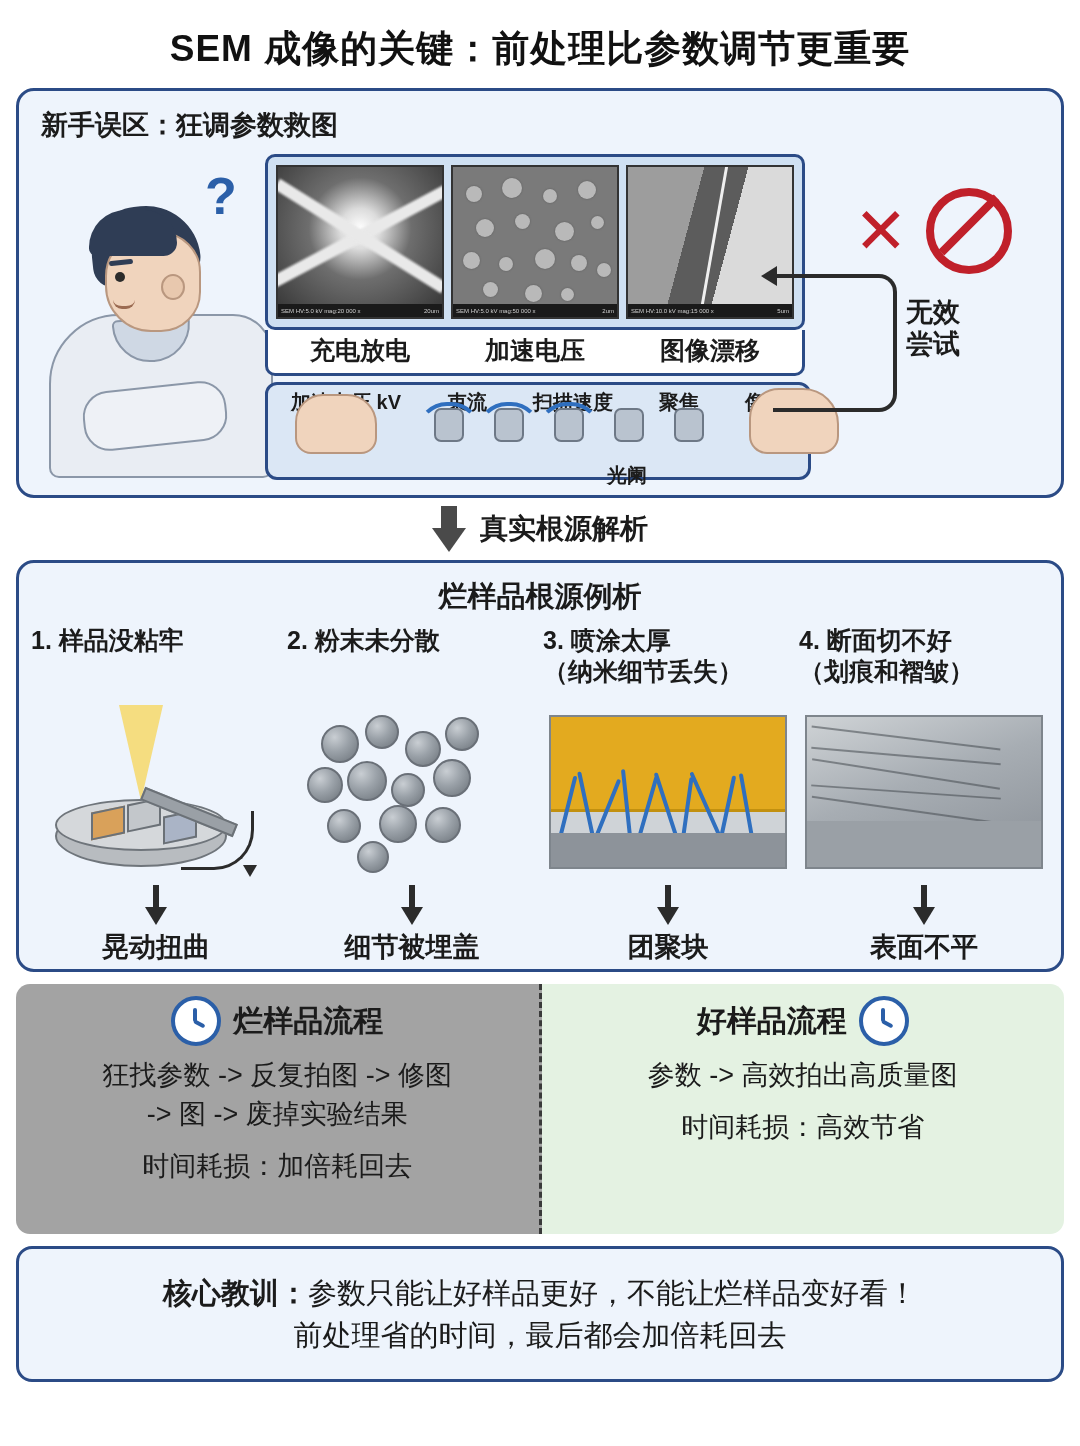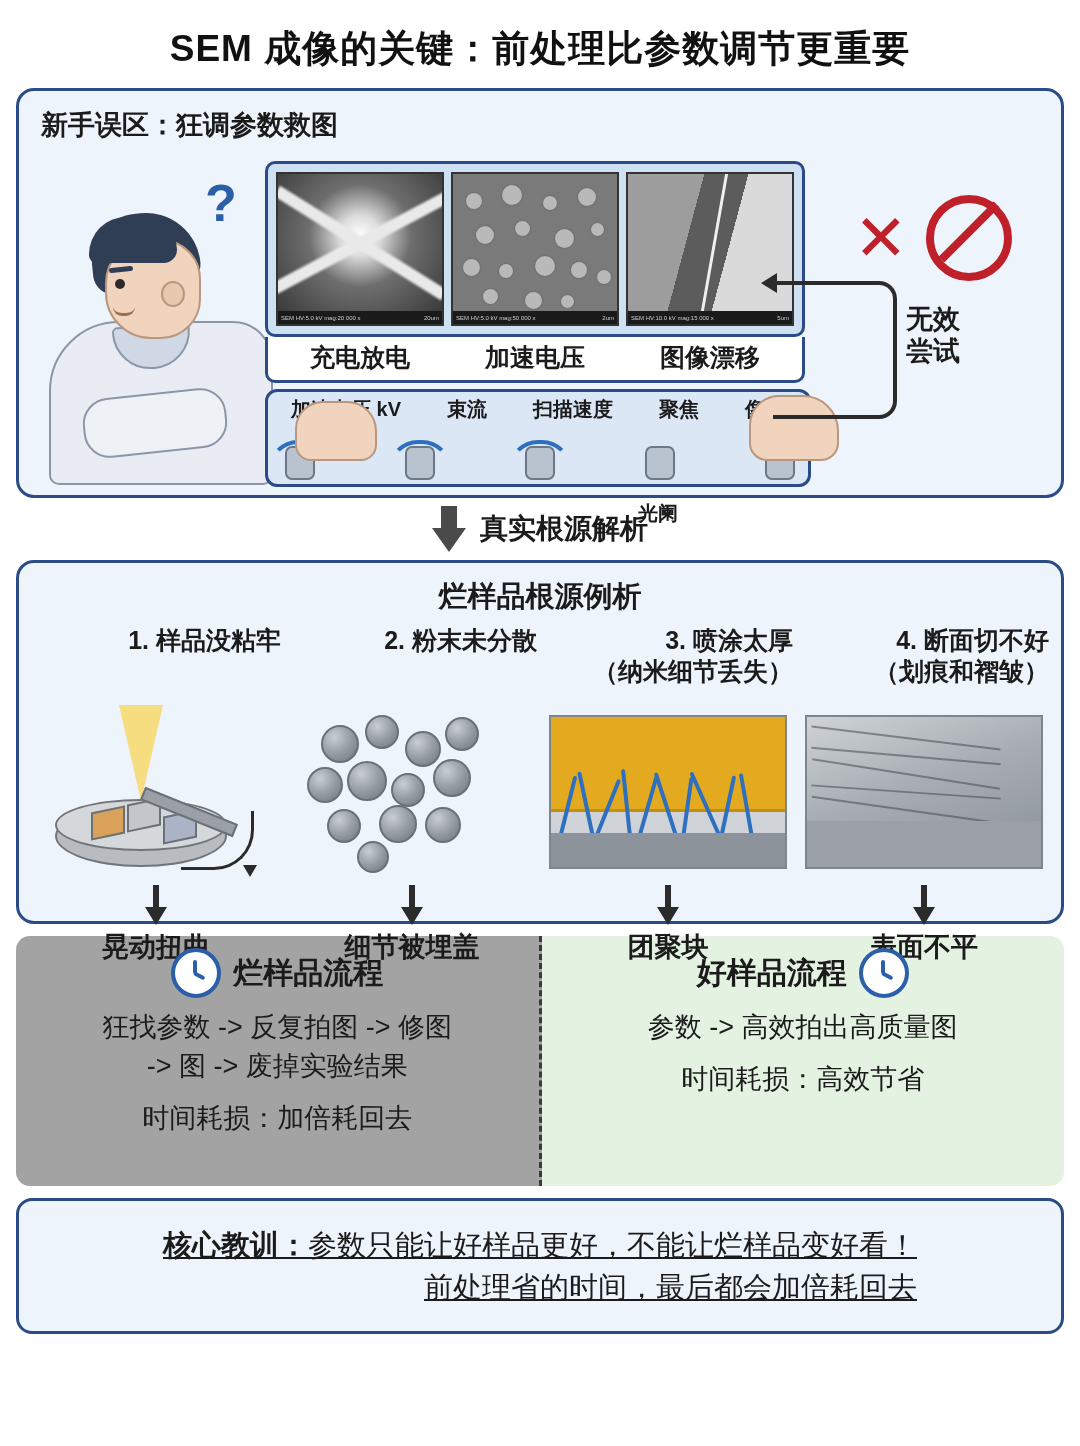--- a/index.html
+++ b/index.html
@@ -19,21 +19,21 @@
   }
 
   
   .panel{
     border:3px solid #2b4b86;border-radius:18px;background:#eef4fc;
     box-sizing:border-box;position:relative;
   }
 
   
   .sec1{height:410px;padding:10px 14px;}
-  .sec1 .lbl{font-size:27px;font-weight:bold;margin:6px 0 8px 8px;}
+  .sec1 .lbl{font-size:27px;font-weight:bold;margin:6px 0 1px 8px;}
   .sec1 .stage{position:relative;height:330px;}
 
   
   .person{position:absolute;left:10px;top:52px;width:230px;height:268px;}
   .hair{position:absolute;left:48px;top:10px;width:108px;height:78px;background:#2f3d55;
         border-radius:60px 70px 30px 26px;transform:rotate(-6deg);}
   .face{position:absolute;left:62px;top:36px;width:92px;height:96px;background:#f0d4bd;
         border-radius:44px 40px 40px 46px;border:2px solid #b9977f;}
   .ear{position:absolute;left:118px;top:78px;width:20px;height:22px;background:#e8c8ae;border-radius:50%;border:2px solid #b9977f;}
   .hairfront{position:absolute;left:46px;top:14px;width:88px;height:46px;background:#2f3d55;border-radius:50px 44px 18px 10px;}
@@ -69,21 +69,21 @@
   .a2{background:#7a7a7a;}
   .a2 .dot{position:absolute;border-radius:50%;background:#b9b9b9;box-shadow:0 0 2px #5a5a5a;}
   .a3{background:linear-gradient(105deg,#9d9d9d 0 38%,#5c5c5c 38% 60%,#dadada 60% 100%);}
   .a3::after{content:"";position:absolute;left:52%;top:0;width:3px;height:100%;background:#efefef;transform:skewX(-10deg);}
 
   
   .knobs{position:absolute;left:232px;top:238px;width:540px;height:92px;background:#dbe7f5;
          border:3px solid #2b4b86;border-radius:12px;}
   .klabels{position:absolute;top:4px;left:0;width:100%;display:flex;justify-content:space-around;
            font-size:20px;font-weight:bold;}
-  .knoblist{position:absolute;top:48px;left:0;width:100%;display:flex;justify-content:space-between;}
+  .knoblist{position:absolute;top:17px;left:0;width:100%;display:flex;justify-content:center;padding-left:29px;}
   .knob{width:26px;height:30px;background:#b9c3cf;border:2px solid #6d7886;border-radius:7px;}
   .arcwrap{position:relative;width:60px;height:34px;}
   .arc{position:absolute;left:0;top:0;width:56px;height:30px;border:4px solid #2f6fbf;
        border-color:#2f6fbf transparent transparent transparent;border-radius:30px 30px 0 0;}
   .subl{position:absolute;left:0;top:60px;width:100%;text-align:center;font-size:20px;font-weight:bold;}
   .handR{position:absolute;left:716px;top:244px;width:86px;height:62px;background:#f0d4bd;
          border:2px solid #b9977f;border-radius:30px 36px 18px 18px;}
   .handM{position:absolute;left:262px;top:250px;width:78px;height:56px;background:#f0d4bd;
          border:2px solid #b9977f;border-radius:28px 30px 16px 16px;}
 
@@ -101,24 +101,24 @@
 
   
   .midrow{display:flex;align-items:center;justify-content:center;gap:14px;height:62px;}
   .bigarrow{width:34px;height:46px;position:relative;}
   .bigarrow .st{position:absolute;left:9px;top:0;width:16px;height:24px;background:#4a4a4a;}
   .bigarrow .hd{position:absolute;left:0;top:22px;width:0;height:0;
        border-left:17px solid transparent;border-right:17px solid transparent;border-top:24px solid #4a4a4a;}
   .midtxt{font-size:28px;font-weight:bold;}
 
   
-  .sec2{height:364px;padding:10px 12px;box-sizing:border-box;}
+  .sec2{height:412px;padding:10px 12px;box-sizing:border-box;}
   .sec2 h3{text-align:center;font-size:29px;font-weight:bold;margin:4px 0 8px 0;}
   .cards{display:flex;gap:6px;}
-  .card{flex:1;text-align:right;}
+  .card{flex:1;text-align:left;}
   .card .ct{font-size:25px;font-weight:bold;line-height:1.25;min-height:74px;}
   .art{height:178px;margin:2px auto 0;position:relative;}
 
   
   .beam{position:absolute;left:88px;top:4px;width:0;height:0;border-left:22px solid transparent;
         border-right:22px solid transparent;border-top:96px solid #f6d86a;opacity:.85;}
   .stub{position:absolute;left:24px;top:104px;width:168px;height:58px;background:#b8bcc0;
         border:2px solid #6f757b;border-radius:50%;}
   .stub2{position:absolute;left:24px;top:98px;width:168px;height:48px;background:#d5d8db;
         border:2px solid #6f757b;border-radius:50%;}
@@ -165,21 +165,21 @@
   .clock{width:42px;height:42px;border:4px solid #2b5fa8;border-radius:50%;position:relative;background:#fff;}
   .clock::before{content:"";position:absolute;left:18px;top:8px;width:4px;height:14px;background:#2b5fa8;border-radius:2px;}
   .clock::after{content:"";position:absolute;left:19px;top:19px;width:12px;height:4px;background:#2b5fa8;border-radius:2px;transform-origin:left center;transform:rotate(28deg);}
   .hhead .ht{font-size:30px;font-weight:bold;}
   .flowtxt{font-size:27px;line-height:1.45;text-align:center;}
   .timetxt{font-size:27px;text-align:center;margin-top:14px;}
 
   
   .sec4{margin-top:12px;height:130px;display:flex;align-items:center;justify-content:center;
         border:3px solid #2b4b86;border-radius:16px;background:#eef4fc;}
-  .lesson{text-align:right;font-size:29px;line-height:1.45;padding:0 16px;text-decoration:underline;}
+  .lesson{text-align:center;font-size:29px;line-height:1.45;padding:0 16px;}
   .lesson b{font-weight:bold;}
 </style>
 </head>
 <body>
 
 <div class="page">
 
   <div class="title">SEM 成像的关键：前处理比参数调节更重要</div>
 
   <div class="panel sec1">

